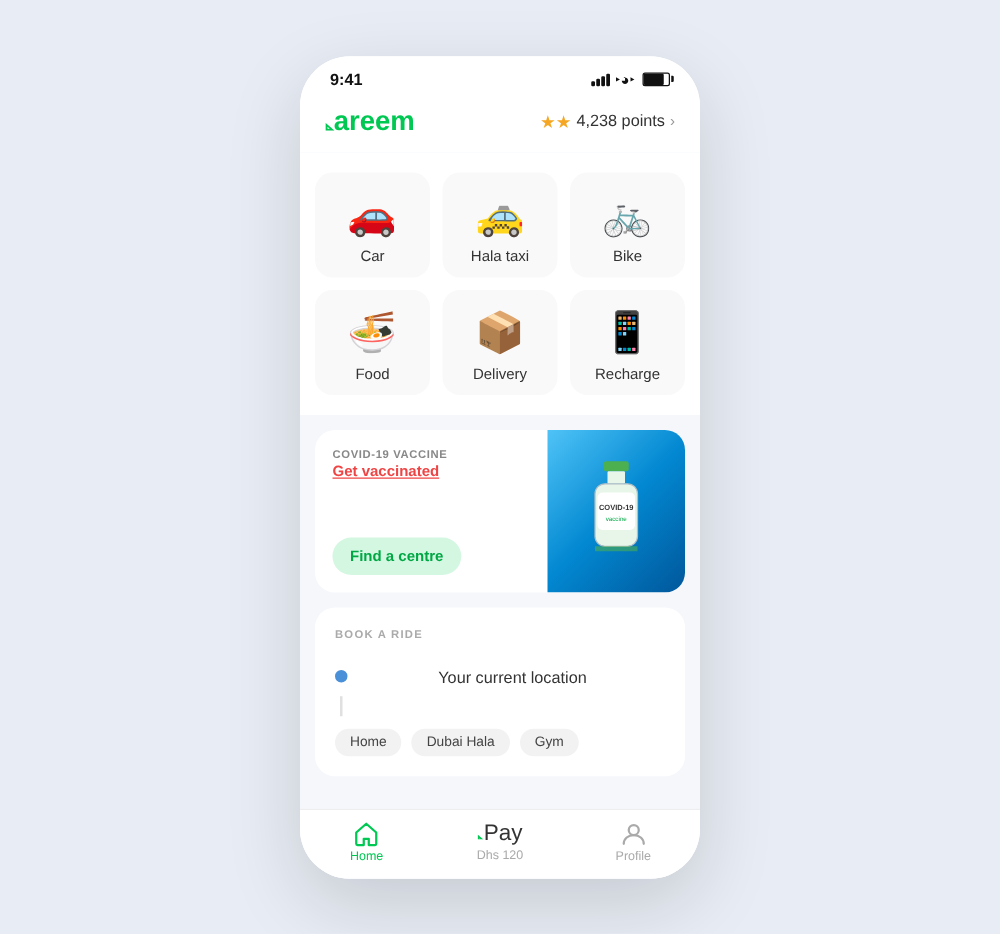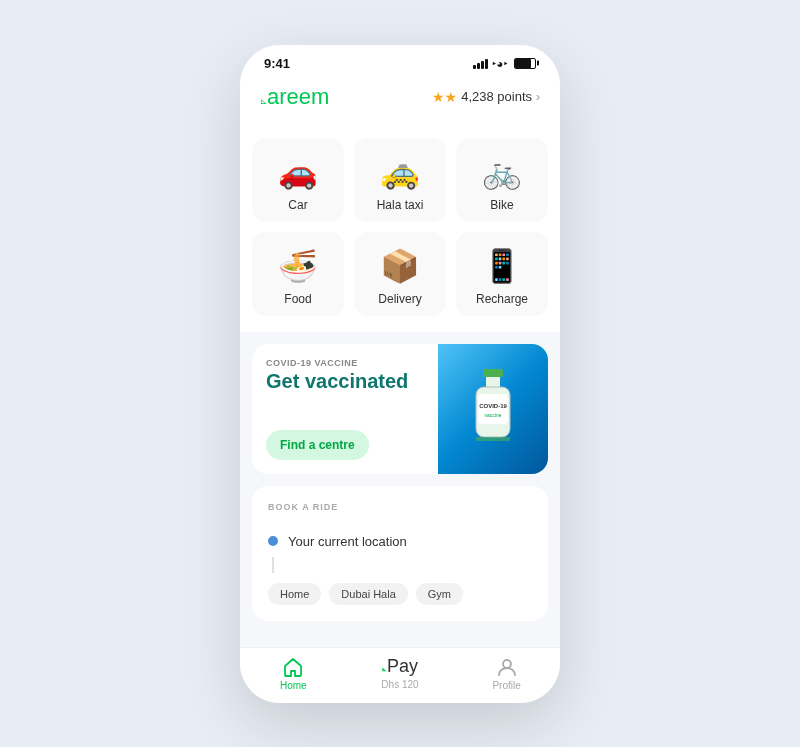--- a/index.html
+++ b/index.html
@@ -84,21 +84,21 @@
     
     .header {
       background: #fff;
       padding: 8px 20px 12px;
       display: flex;
       justify-content: space-between;
       align-items: center;
     }
     .logo {
       font-size: 22px;
-      font-weight: 400;
+      font-weight: 700;
       color: #00c853;
     }
     .points-badge {
       display: flex;
       align-items: center;
       gap: 4px;
       font-size: 13px;
       color: #333;
       cursor: pointer;
     }
@@ -171,24 +171,25 @@
       justify-content: space-between;
     }
     .vaccine-tag {
       font-size: 9px;
       font-weight: 600;
       color: #888;
       letter-spacing: 0.5px;
       text-transform: uppercase;
     }
     .vaccine-title {
-      font-size: 20px;
+      font-size: 12px;
       font-weight: 700;
-      color: #0f766e;
+      color: #ef4444;
       margin-top: 2px;
+      text-decoration: underline;
     }
     .vaccine-desc {
       font-size: 10px;
       color: #666;
       line-height: 1.4;
       margin-top: 4px;
       flex: 1;
     }
     .vaccine-btn {
       background: #d4f7e2;
@@ -250,20 +251,21 @@
     }
     .dot-blue { background: #4a90d9; border: 2px solid #4a90d9; }
     .dot-green { background: #00c853; }
     .ride-input-text {
       flex: 1;
       font-size: 13px;
       color: #aaa;
       border: none;
       outline: none;
       background: transparent;
+      text-align: center;
     }
     .ride-input-text.filled { color: #333; }
     .ride-divider-line {
       width: 1.5px;
       height: 16px;
       background: #e0e0e0;
       margin-left: 4.25px;
     }
     .search-icon-btn {
       background: none;

